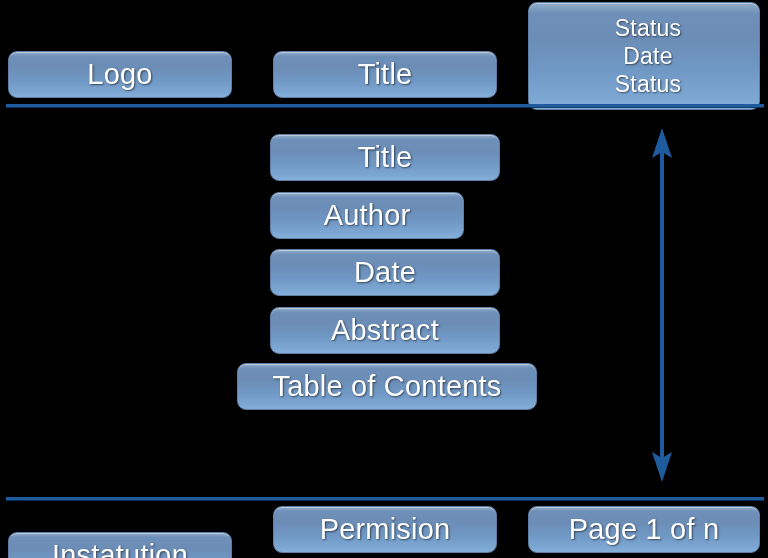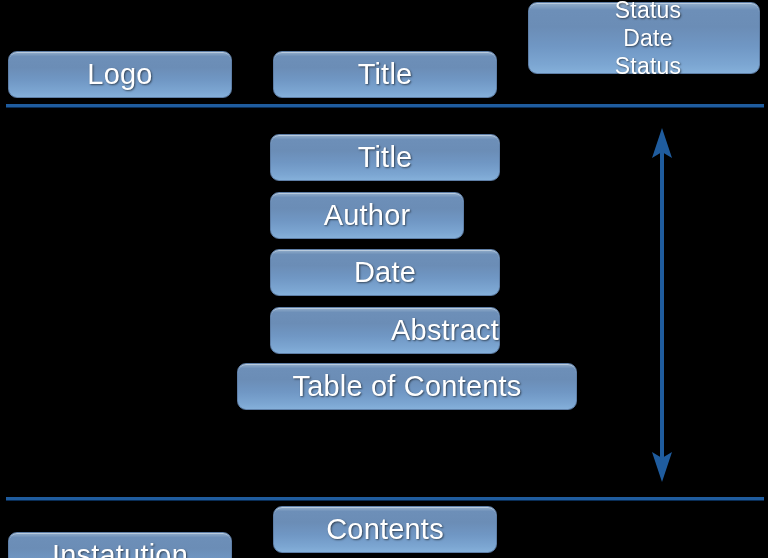--- a/index.html
+++ b/index.html
@@ -72,58 +72,61 @@
 <div id="canvas">
 
   <div class="box" style="left:8px; top:51px; width:224px; height:47px;">
     <span>Logo</span>
   </div>
 
   <div class="box" style="left:273px; top:51px; width:224px; height:47px;">
     <span>Title</span>
   </div>
 
-  <div class="box multi" style="left:528px; top:2px; width:232px; height:72px;padding-left:8px;">
+  <div class="box multi" style="left:528px; top:2px; width:232px; height:108px;padding-left:8px;">
     <span class="line">Status</span>
     <span class="line">Date</span>
     <span class="line">Status</span>
   </div>
 
   <div class="rule" style="left:6px; top:104px; width:758px;"></div>
 
   <div class="box" style="left:270px; top:134px; width:230px; height:47px;">
     <span>Title</span>
   </div>
 
   <div class="box" style="left:270px; top:192px; width:194px; height:47px;">
     <span>Author</span>
   </div>
 
   <div class="box" style="left:270px; top:249px; width:230px; height:47px;">
     <span>Date</span>
   </div>
 
-  <div class="box" style="left:270px; top:307px; width:230px; height:47px;justify-content:flex-end;">
+  <div class="box" style="left:270px; top:307px; width:230px; height:47px;">
     <span>Abstract</span>
   </div>
 
-  <div class="box" style="left:237px; top:363px; width:340px; height:47px;">
+  <div class="box" style="left:237px; top:363px; width:300px; height:47px;">
     <span>Table of Contents</span>
   </div>
 
   <svg class="arrow" xmlns="http://www.w3.org/2000/svg" style="left:644px; top:126px; width:36px; height:358px;" viewBox="0 0 36 358" aria-hidden="true">
     <line x1="18" y1="14" x2="18" y2="344" stroke="#1f5c9e" stroke-width="4"></line>
     <polygon points="18,2 28,32 18,26 8,32" fill="#1f5c9e"></polygon>
     <polygon points="18,356 28,326 18,332 8,326" fill="#1f5c9e"></polygon>
   </svg>
 
   <div class="rule" style="left:6px; top:497px; width:758px;"></div>
 
   <div class="box" style="left:8px; top:532px; width:224px; height:47px;">
     <span>Instatution</span>
   </div>
 
   <div class="box" style="left:273px; top:506px; width:224px; height:47px;">
-    <span>Contents</span>
+    <span>Permision</span>
   </div>
 
+  <div class="box" style="left:528px; top:506px; width:232px; height:47px;">
+    <span>Page 1 of n</span>
+  </div>
 
 </div>
 
 </body></html>

